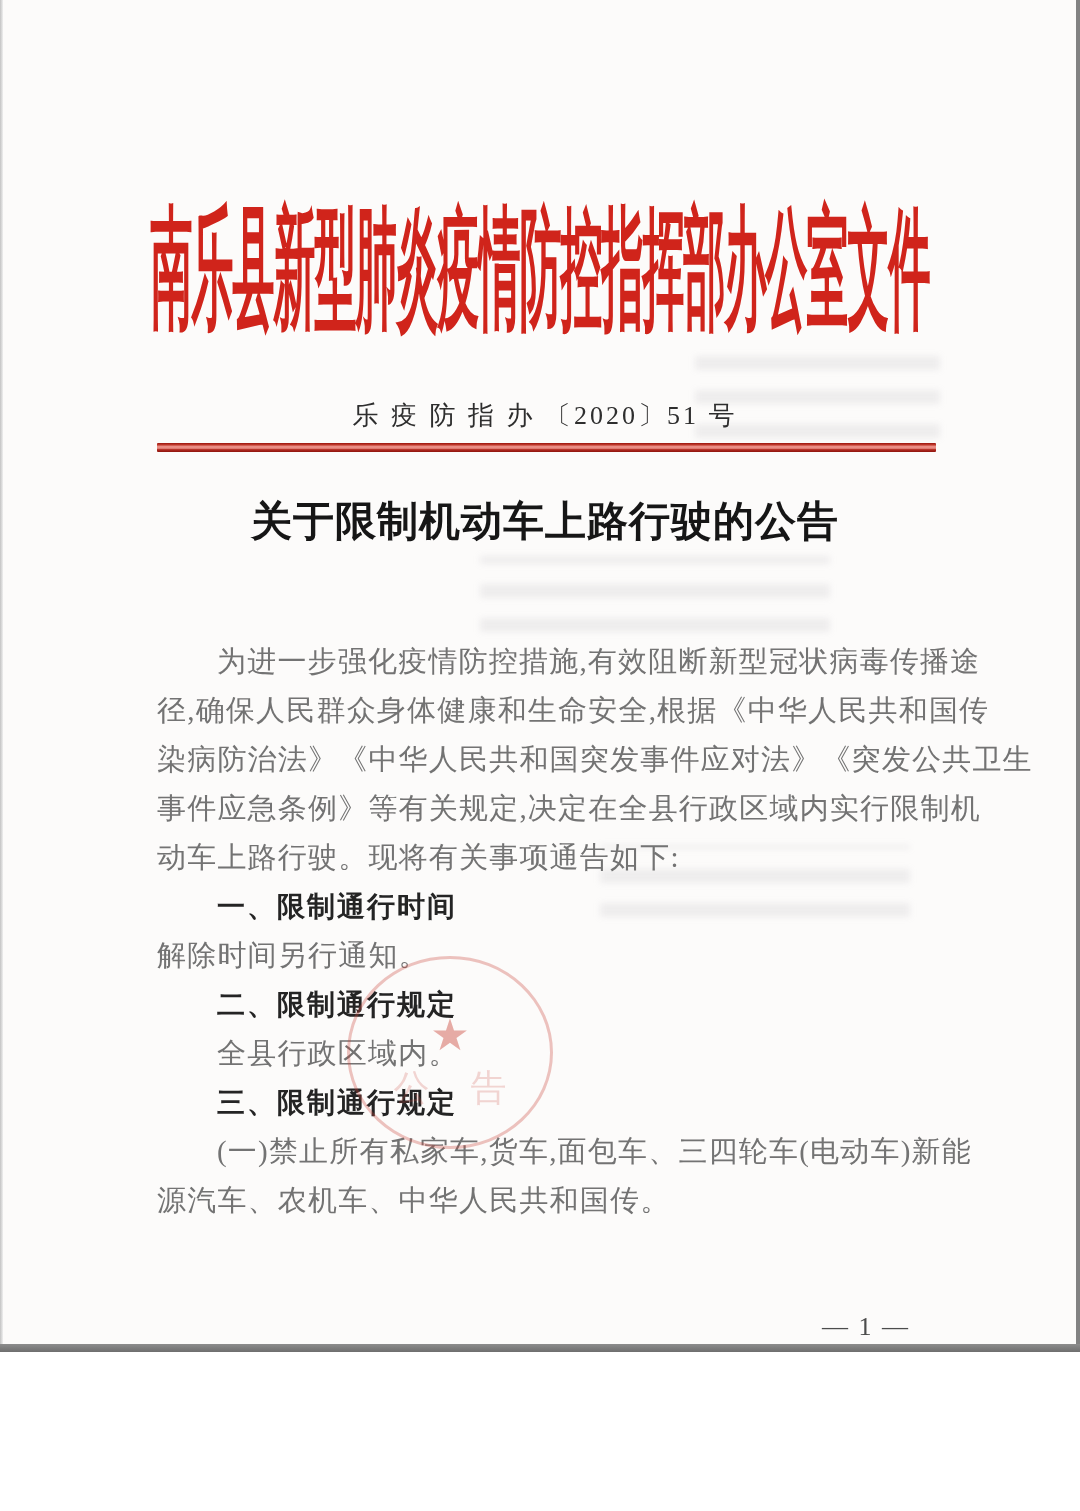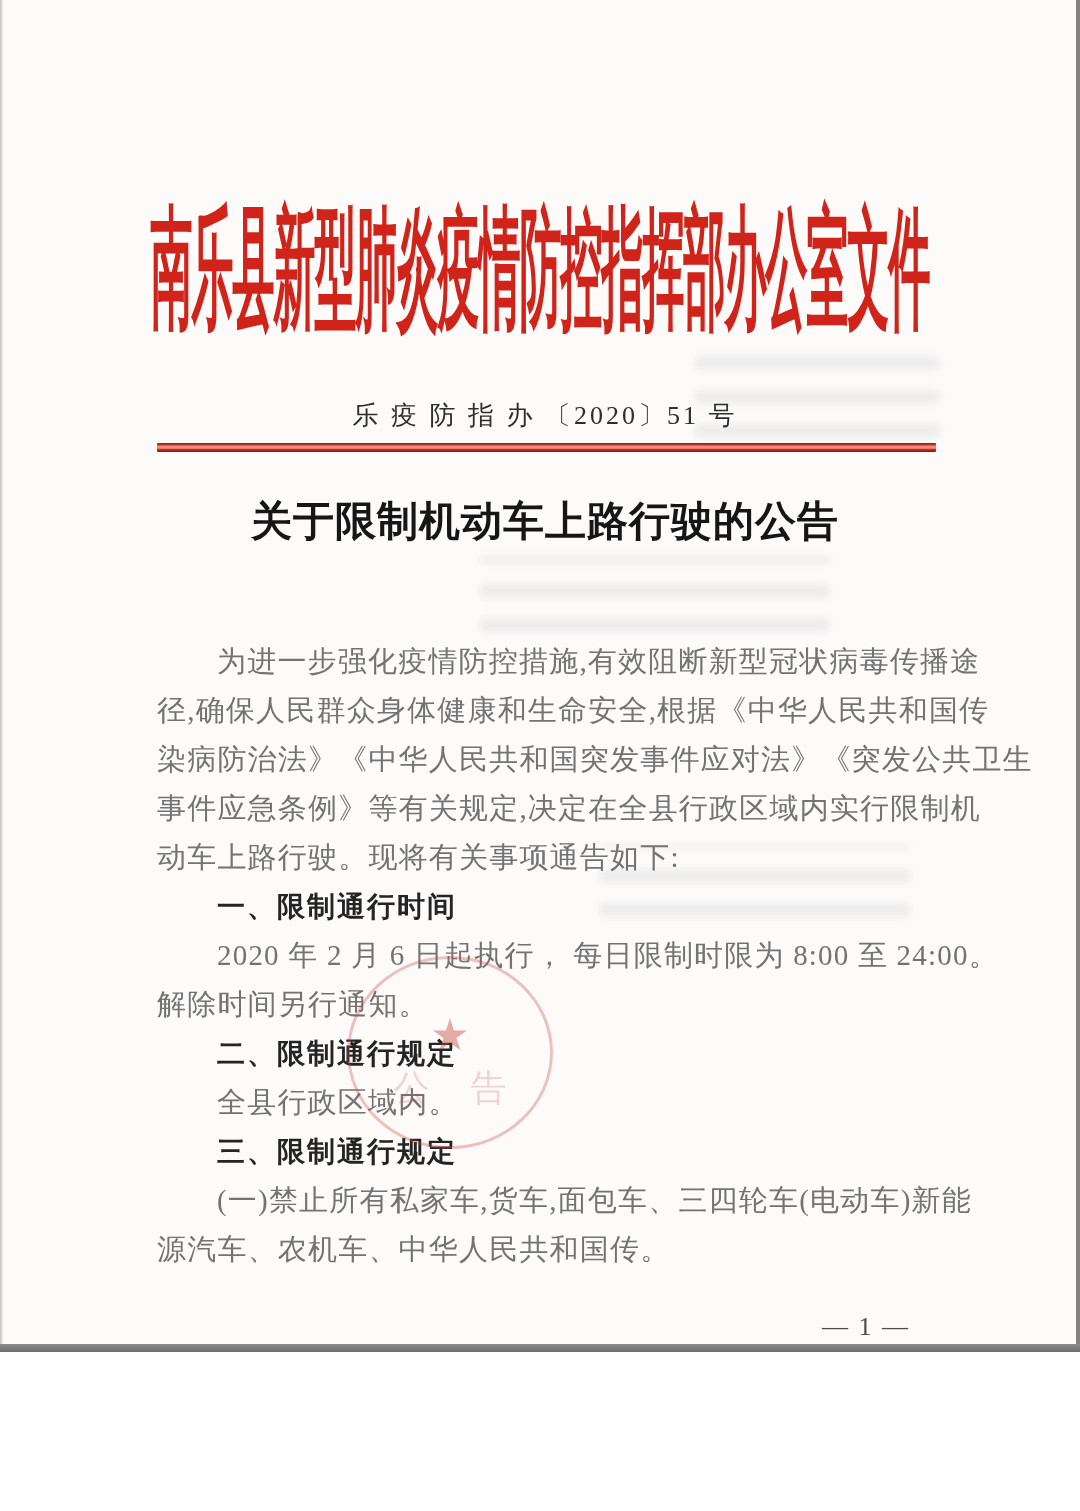--- a/index.html
+++ b/index.html
@@ -111,21 +111,20 @@
 
   <h1 class="doc-title">关于限制机动车上路行驶的公告</h1>
 
   <div class="doc-body">
       <div class="body-line indent">为进一步强化疫情防控措施,有效阻断新型冠状病毒传播途</div>
       <div class="body-line">径,确保人民群众身体健康和生命安全,根据《中华人民共和国传</div>
       <div class="body-line">染病防治法》《中华人民共和国突发事件应对法》《突发公共卫生</div>
       <div class="body-line">事件应急条例》等有关规定,决定在全县行政区域内实行限制机</div>
       <div class="body-line">动车上路行驶。现将有关事项通告如下:</div>
       <div class="body-line indent heading">一、限制通行时间</div>
-      <div class="body-line indent">2020 年 2 月 6 日起执行， 每日限制时限为 8:00 至 24:00。</div>
       <div class="body-line">解除时间另行通知。</div>
       <div class="body-line indent heading">二、限制通行规定</div>
       <div class="body-line indent">全县行政区域内。</div>
       <div class="body-line indent heading">三、限制通行规定</div>
       <div class="body-line indent">(一)禁止所有私家车,货车,面包车、三四轮车(电动车)新能</div>
       <div class="body-line">源汽车、农机车、中华人民共和国传。</div>
     </div>
 
   <div class="seal">
     <span class="seal-star">★</span>

